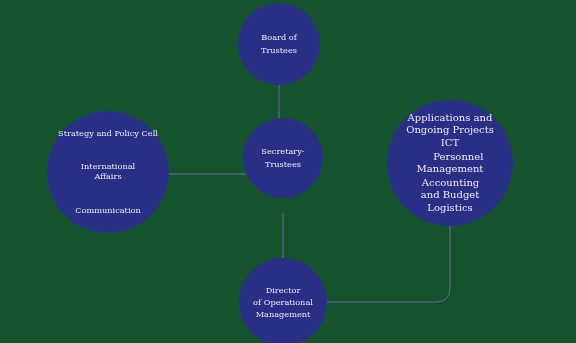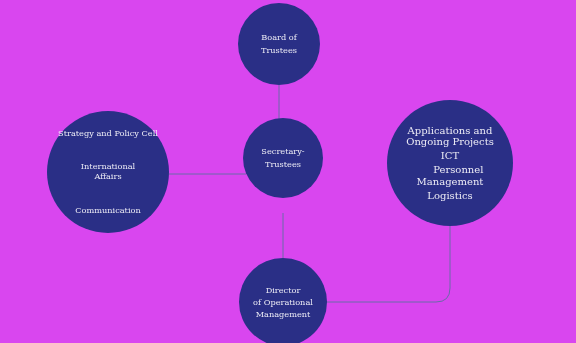--- a/index.html
+++ b/index.html
@@ -10,21 +10,21 @@
     width: 576px;
     height: 343px;
     background: #e5e3ef;
     font-family: "DejaVu Serif", serif;
     overflow: hidden;
   }
   #chart {
     position: relative;
     width: 576px;
     height: 343px;
-    background: #d946ef;
+    background: #14532d;
     text-decoration: underline;
   }
   #connectors {
     position: absolute;
     left: 0;
     top: 0;
     width: 576px;
     height: 343px;
     pointer-events: none;
   }
@@ -155,20 +155,24 @@
       <span class="line">Ongoing Projects</span>
     </span>
     <span class="entry">
       <span class="line">ICT</span>
     </span>
     <span class="entry">
       <span class="line">Personnel</span>
       <span class="line">Management</span>
     </span>
     <span class="entry">
+      <span class="line">Accounting</span>
+      <span class="line">and Budget</span>
+    </span>
+    <span class="entry">
       <span class="line">Logistics</span>
     </span>
   </div>
 
   <div class="node" id="node-director">
     <span class="entry">
       <span class="line">Director</span>
       <span class="line">of Operational</span>
       <span class="line">Management</span>
     </span>

